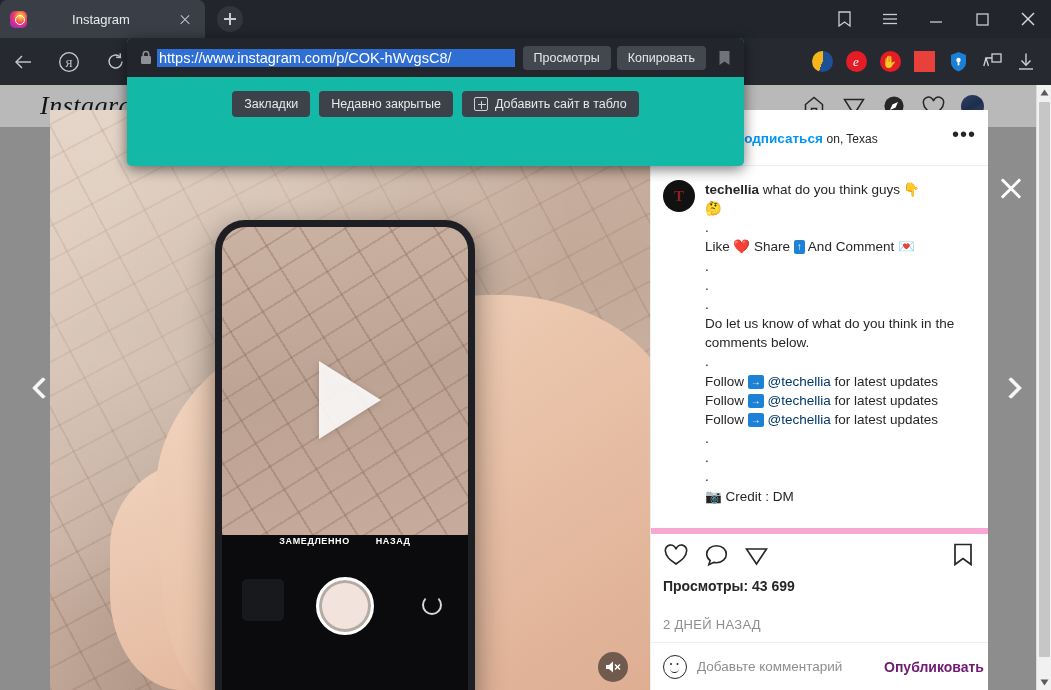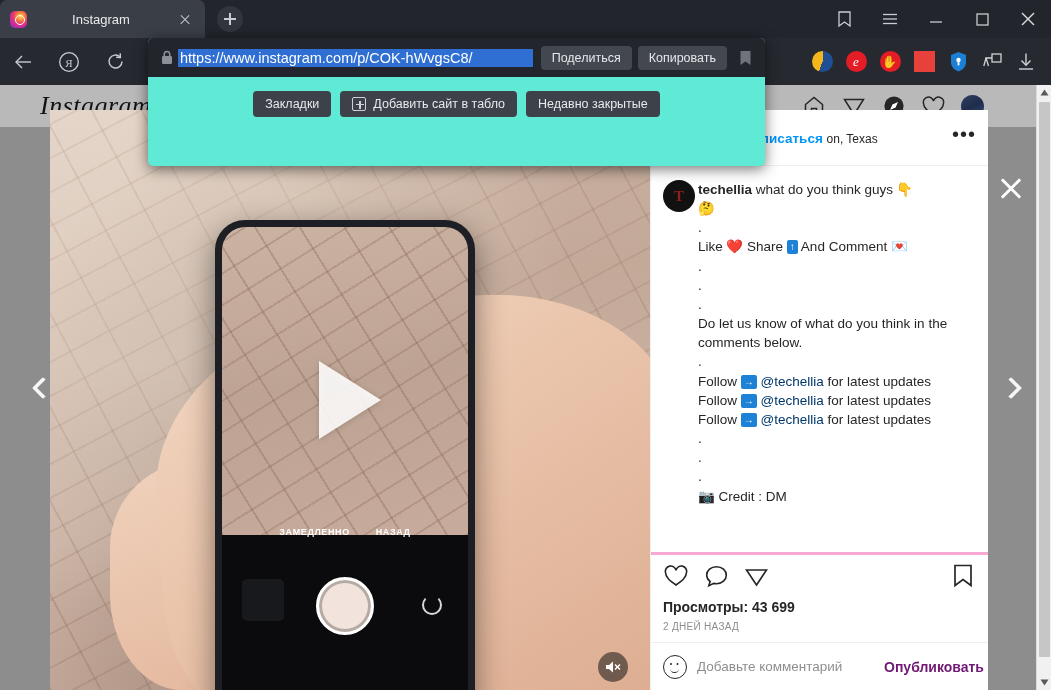--- a/index.html
+++ b/index.html
@@ -74,22 +74,22 @@
   #ext-icons {
     position:absolute; right:8px; top:38px; height:47px;
     display:flex; align-items:center;
   }
   .ext { width:34px; height:47px; display:flex; align-items:center;
          justify-content:center; cursor:pointer; }
   .ext-dot { width:21px; height:21px; border-radius:50%; }
 
   
   #omnibox-panel {
-    position:absolute; left:148px; top:38px; width:617px; height:128px;
-    background:#5eead4; border-radius:5px;
+    position:absolute; left:127px; top:38px; width:617px; height:128px;
+    background:#14b8a6; border-radius:5px;
     box-shadow:0 3px 14px rgba(0,0,0,.55);
     z-index:40;
   }
   #url-row {
     position:absolute; left:0; top:0; width:617px; height:39px;
     background:#22252c; border-radius:5px 5px 0 0;
     display:flex; align-items:center; padding:0 8px;
   }
   #lock-icon { width:22px; flex:0 0 auto; display:flex; justify-content:center; }
   #url-text {
@@ -201,21 +201,21 @@
   }
   #phone-viewfinder {
     position:absolute; left:0; top:0; width:100%; height:308px;
     border-radius:23px 23px 0 0; overflow:hidden;
     background:
       repeating-linear-gradient(58deg, rgba(140,108,92,.38) 0 2px, rgba(0,0,0,0) 2px 38px),
       repeating-linear-gradient(-32deg, rgba(140,108,92,.32) 0 2px, rgba(0,0,0,0) 2px 27px),
       linear-gradient(170deg,#cbb3a4 0%,#bda393 50%,#c7ab9c 100%);
   }
   #cam-modes {
-    position:absolute; left:0; top:300px; width:100%;
+    position:absolute; left:0; top:309px; width:100%;
     display:flex; justify-content:center; gap:26px;
     font-size:9px; color:#fff; letter-spacing:.6px; font-weight:bold;
   }
   #shutter {
     position:absolute; left:50%; top:350px; transform:translateX(-50%);
     width:58px; height:58px; border-radius:50%;
     background:#f2e4dc; border:3px solid #fff;
     box-shadow:0 0 0 3px rgba(0,0,0,.25) inset;
   }
   #cam-flip {
@@ -281,44 +281,44 @@
   #ph-follow { color:#0095f6; font-weight:bold; cursor:pointer; }
   #ph-location { font-size:12px; color:#262626; margin-top:16px; white-space:nowrap; }
   #post-menu {
     flex:0 0 auto; font-size:20px; color:#262626; letter-spacing:1px;
     cursor:pointer; line-height:10px; padding-bottom:8px;
   }
   #caption-area {
     flex:1 1 auto; overflow:hidden; padding:14px 12px 0 12px;
     position:relative;
   }
-  .cap-row { display:flex; gap:3px; }
+  .cap-row { display:flex; gap:10px; }
   #caption-text {
     font-size:13.5px; color:#262626; line-height:1.42; word-wrap:break-word;
   }
   #caption-text b { font-weight:bold; }
   .mention { color:#00376b; }
   .badge-blue {
     display:inline-block; background:#1d82d6; color:#fff; font-size:10px;
     border-radius:2px; padding:0 3px; line-height:14px; vertical-align:1px;
   }
   #caption-fade {
     position:absolute; left:0; right:0; bottom:0; height:26px;
     background:linear-gradient(to bottom, rgba(255,255,255,0), #fff 78%);
     pointer-events:none;
   }
   #actions-area {
-    flex:0 0 auto; border-top:3px solid #f9a8d4; padding:8px 12px 10px 12px;
+    flex:0 0 auto; border-top:6px solid #f9a8d4; padding:8px 12px 10px 12px;
   }
   #action-icons { display:flex; align-items:center; gap:14px; }
   .act { width:26px; height:26px; cursor:pointer; display:flex;
          align-items:center; justify-content:center; }
   #save-icon { margin-left:auto; }
   #views-count { font-size:14px; color:#262626; font-weight:bold; margin-top:10px; }
-  #post-time { font-size:10px; color:#8e8e8e; letter-spacing:.3px; margin-top:6px; }
+  #post-time { font-size:13px; color:#8e8e8e; letter-spacing:.3px; margin-top:23px; }
   #comment-bar {
     flex:0 0 auto; height:48px; border-top:1px solid #efefef;
     display:flex; align-items:center; padding:0 12px; gap:10px;
   }
   #smiley {
     width:24px; height:24px; border-radius:50%; border:1.4px solid #262626;
     position:relative; flex:0 0 auto; cursor:pointer;
   }
   #smiley::before {
     content:""; position:absolute; left:5.5px; top:7.5px; width:2.4px;
@@ -468,38 +468,38 @@
 
 <div id="omnibox-panel">
   <div id="url-row">
     <span id="lock-icon">
       <svg width="12" height="15" viewBox="0 0 12 15">
           <rect x="1" y="6" width="10" height="8" rx="1.2" fill="#8d9099"></rect>
           <path d="M3.3 6V4.1a2.7 2.7 0 0 1 5.4 0V6" fill="none" stroke="#8d9099" stroke-width="1.5"></path>
         </svg>
     </span>
     <span id="url-text">https://www.instagram.com/p/COK-hWvgsC8/</span>
-    <span class="omni-btn">Поделиться</span>
+    <span class="omni-btn">Просмотры</span>
     <span class="omni-btn">Копировать</span>
     <span id="bookmark-icon">
       <svg width="13" height="16" viewBox="0 0 13 16">
           <path d="M1.5 1h10v14l-5-3.6L1.5 15z" fill="#70737c"></path>
         </svg>
     </span>
   </div>
   <div id="panel-row">
     <span class="panel-btn">
       <span>Закладки</span>
     </span>
     <span class="panel-btn">
+      <span>Недавно закрытые</span>
+    </span>
+    <span class="panel-btn">
       <span class="plus-box"></span>
       <span>Добавить сайт в табло</span>
-    </span>
-    <span class="panel-btn">
-      <span>Недавно закрытые</span>
     </span>
   </div>
 </div>
 
 <div id="page">
 
   <div id="ig-header">
     <div id="ig-logo">Instagram</div>
     <div id="ig-nav">
       <span class="ig-nav-icon">

